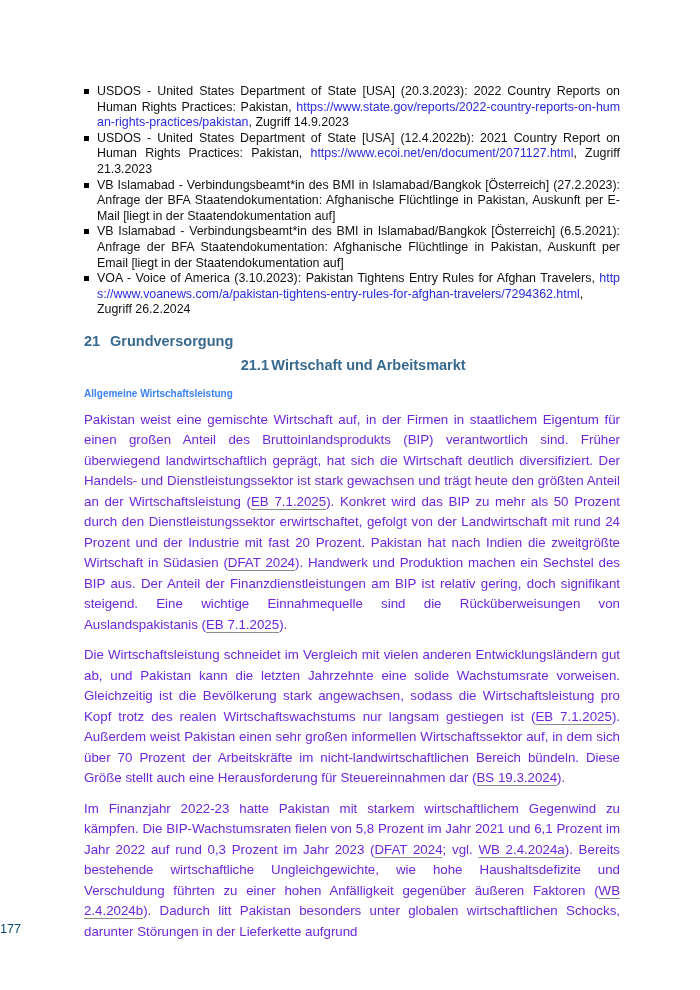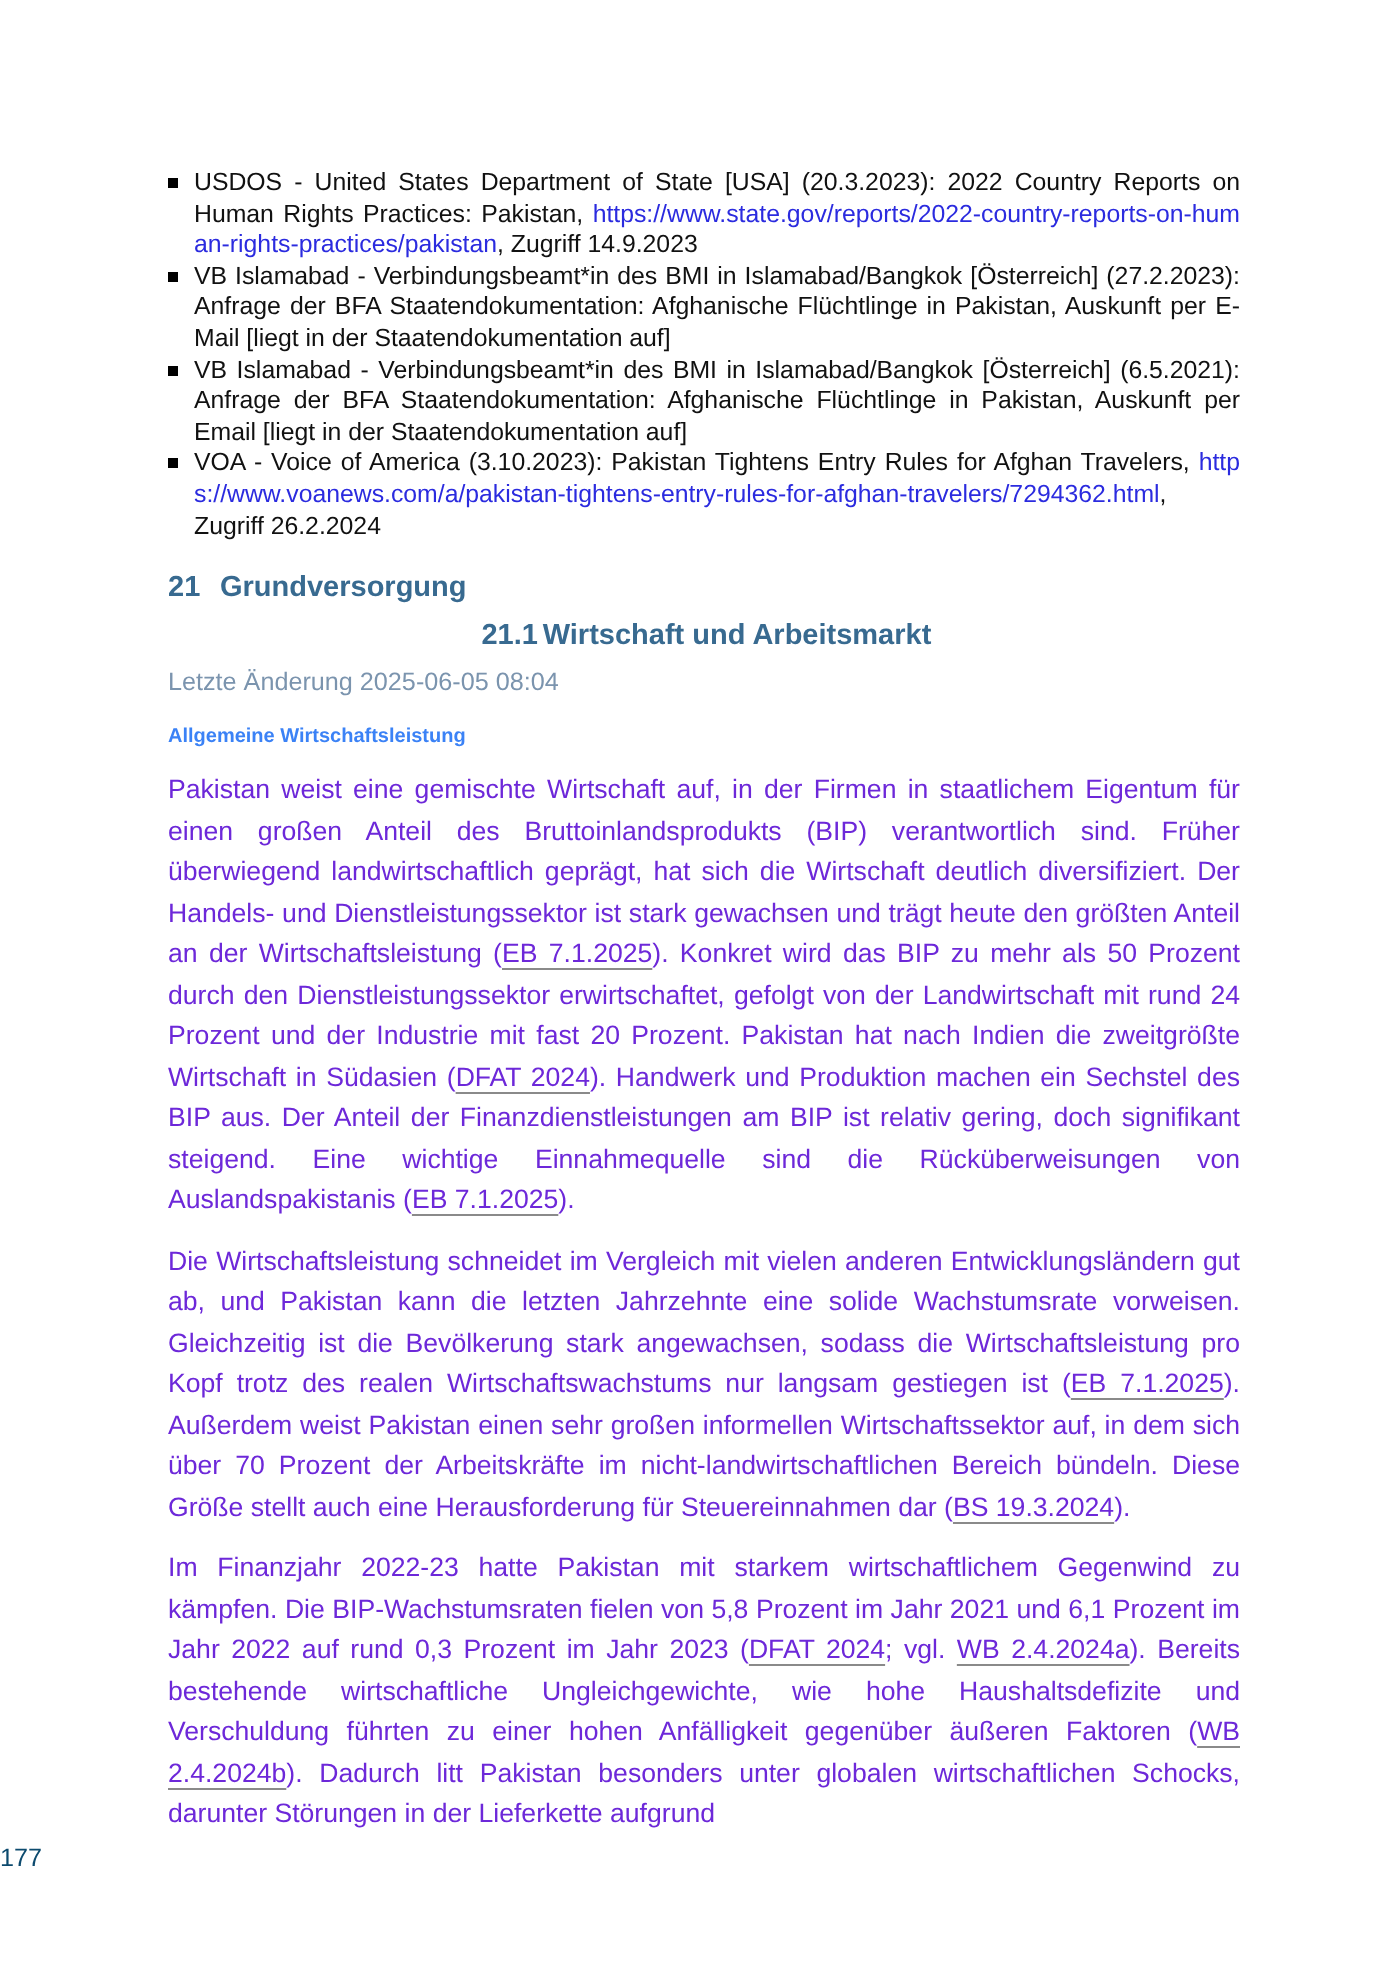--- a/index.html
+++ b/index.html
@@ -67,34 +67,34 @@
   }
 </style>
 </head>
 <body>
 
 <div class="page">
   <div class="content">
 
     <ul class="sources">
         <li><span class="bullet"></span><span>USDOS - United States Department of State [USA] (20.3.2023): 2022 Country Reports on Human Rights Practices: Pakistan, </span><span class="seg-link">https://www.state.gov/reports/2022-country-reports-on-human-rights-practices/pakistan</span><span>, Zugriff 14.9.2023</span></li>
+        <li><span class="bullet"></span><span>USDOS - United States Department of State [USA] (12.4.2022b): 2021 Country Report on Human Rights Practices: Pakistan, </span><span class="seg-link">https://www.ecoi.net/en/document/2071127.html</span><span>, Zugriff 21.3.2023</span></li>
         <li><span class="bullet"></span><span>VB Islamabad - Verbindungsbeamt*in des BMI in Islamabad/Bangkok [Österreich] (27.2.2023): Anfrage der BFA Staatendokumentation: Afghanische Flüchtlinge in Pakistan, Auskunft per E-Mail [liegt in der Staatendokumentation auf]</span></li>
         <li><span class="bullet"></span><span>VB Islamabad - Verbindungsbeamt*in des BMI in Islamabad/Bangkok [Österreich] (6.5.2021): Anfrage der BFA Staatendokumentation: Afghanische Flüchtlinge in Pakistan, Auskunft per Email [liegt in der Staatendokumentation auf]</span></li>
         <li><span class="bullet"></span><span>VOA - Voice of America (3.10.2023): Pakistan Tightens Entry Rules for Afghan Travelers, </span><span class="seg-link">https://www.voanews.com/a/pakistan-tightens-entry-rules-for-afghan-travelers/7294362.html</span><span>, Zugriff 26.2.2024</span></li>
       </ul>
 
     <h1 class="sec">
       <span class="num1">21</span><span>Grundversorgung</span>
     </h1>
 
     <h2 class="sec">
       <span class="num2">21.1</span><span>Wirtschaft und Arbeitsmarkt</span>
     </h2>
 
-    <div class="last-change">Letzte Änderung 2025-06-05 08:04</div>
 
     <h3 class="sub">Allgemeine Wirtschaftsleistung</h3>
 
     <div class="paragraphs">
         <p class="paragraph"><span>Pakistan weist eine gemischte Wirtschaft auf, in der Firmen in staatlichem Eigentum für einen großen Anteil des Bruttoinlandsprodukts (BIP) verantwortlich sind. Früher überwiegend landwirtschaftlich geprägt, hat sich die Wirtschaft deutlich diversifiziert. Der Handels- und Dienstleistungssektor ist stark gewachsen und trägt heute den größten Anteil an der Wirtschaftsleistung (</span><span class="seg-ref">EB 7.1.2025</span><span>). Konkret wird das BIP zu mehr als 50 Prozent durch den Dienstleistungssektor erwirtschaftet, gefolgt von der Landwirtschaft mit rund 24 Prozent und der Industrie mit fast 20 Prozent. Pakistan hat nach Indien die zweitgrößte Wirtschaft in Südasien (</span><span class="seg-ref">DFAT 2024</span><span>). Handwerk und Produktion machen ein Sechstel des BIP aus. Der Anteil der Finanzdienstleistungen am BIP ist relativ gering, doch signifikant steigend. Eine wichtige Einnahmequelle sind die Rücküberweisungen von Auslandspakistanis (</span><span class="seg-ref">EB 7.1.2025</span><span>).</span></p>
         <p class="paragraph"><span>Die Wirtschaftsleistung schneidet im Vergleich mit vielen anderen Entwicklungsländern gut ab, und Pakistan kann die letzten Jahrzehnte eine solide Wachstumsrate vorweisen. Gleichzeitig ist die Bevölkerung stark angewachsen, sodass die Wirtschaftsleistung pro Kopf trotz des realen Wirtschaftswachstums nur langsam gestiegen ist (</span><span class="seg-ref">EB 7.1.2025</span><span>). Außerdem weist Pakistan einen sehr großen informellen Wirtschaftssektor auf, in dem sich über 70 Prozent der Arbeitskräfte im nicht-landwirtschaftlichen Bereich bündeln. Diese Größe stellt auch eine Herausforderung für Steuereinnahmen dar (</span><span class="seg-ref">BS 19.3.2024</span><span>).</span></p>
         <p class="paragraph"><span>Im Finanzjahr 2022-23 hatte Pakistan mit starkem wirtschaftlichem Gegenwind zu kämpfen. Die BIP-Wachstumsraten fielen von 5,8 Prozent im Jahr 2021 und 6,1 Prozent im Jahr 2022 auf rund 0,3 Prozent im Jahr 2023 (</span><span class="seg-ref">DFAT 2024</span><span>; vgl. </span><span class="seg-ref">WB 2.4.2024a</span><span>). Bereits bestehende wirtschaftliche Ungleichgewichte, wie hohe Haushaltsdefizite und Verschuldung führten zu einer hohen Anfälligkeit gegenüber äußeren Faktoren (</span><span class="seg-ref">WB 2.4.2024b</span><span>). Dadurch litt Pakistan besonders unter globalen wirtschaftlichen Schocks, darunter Störungen in der Lieferkette aufgrund</span></p>
       </div>
 
   </div>

